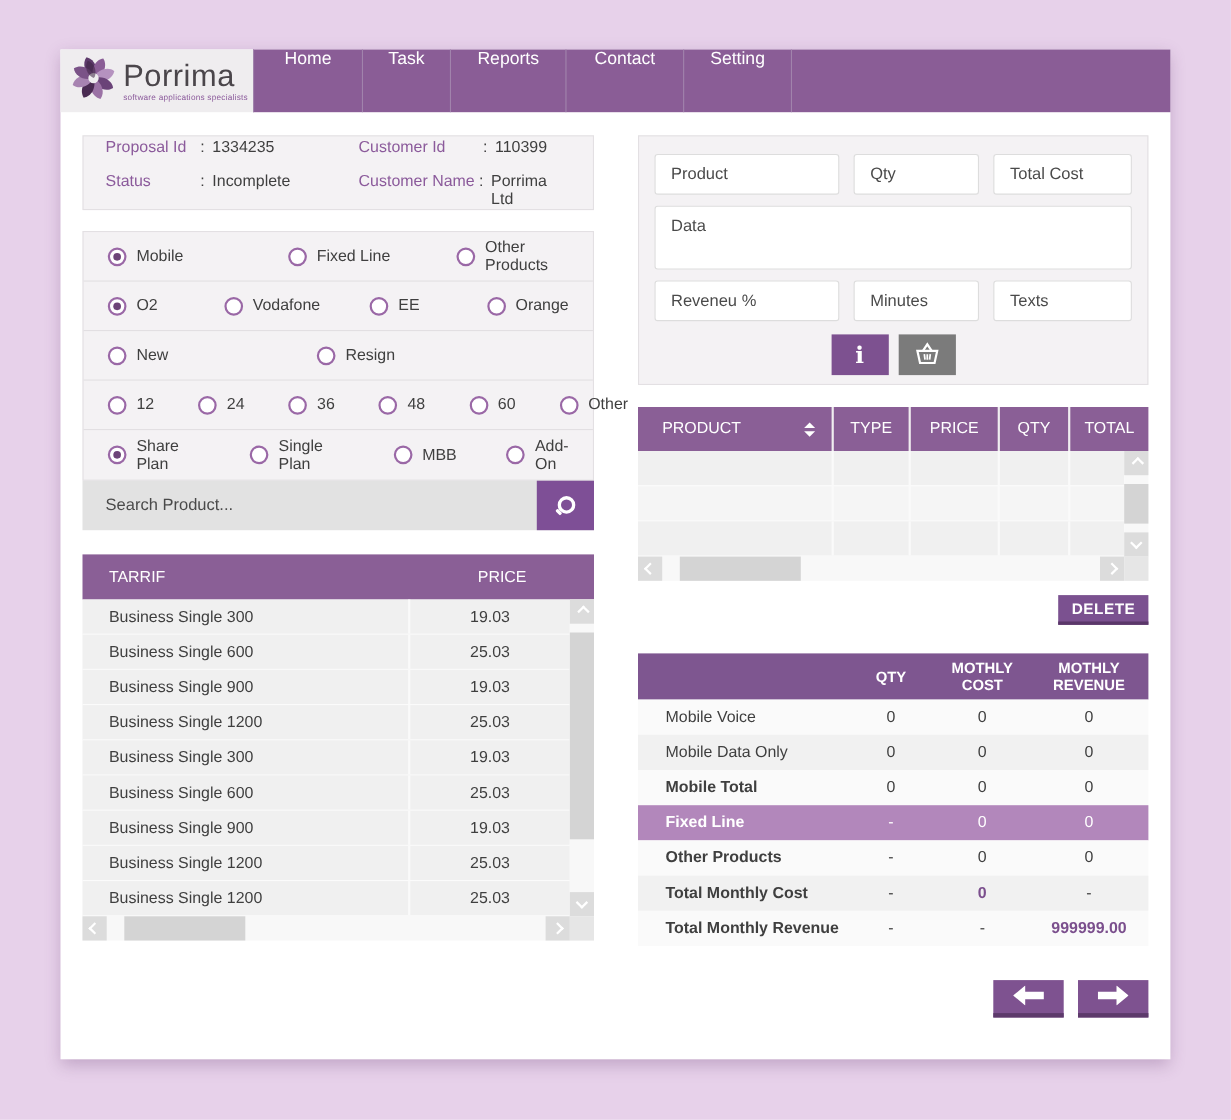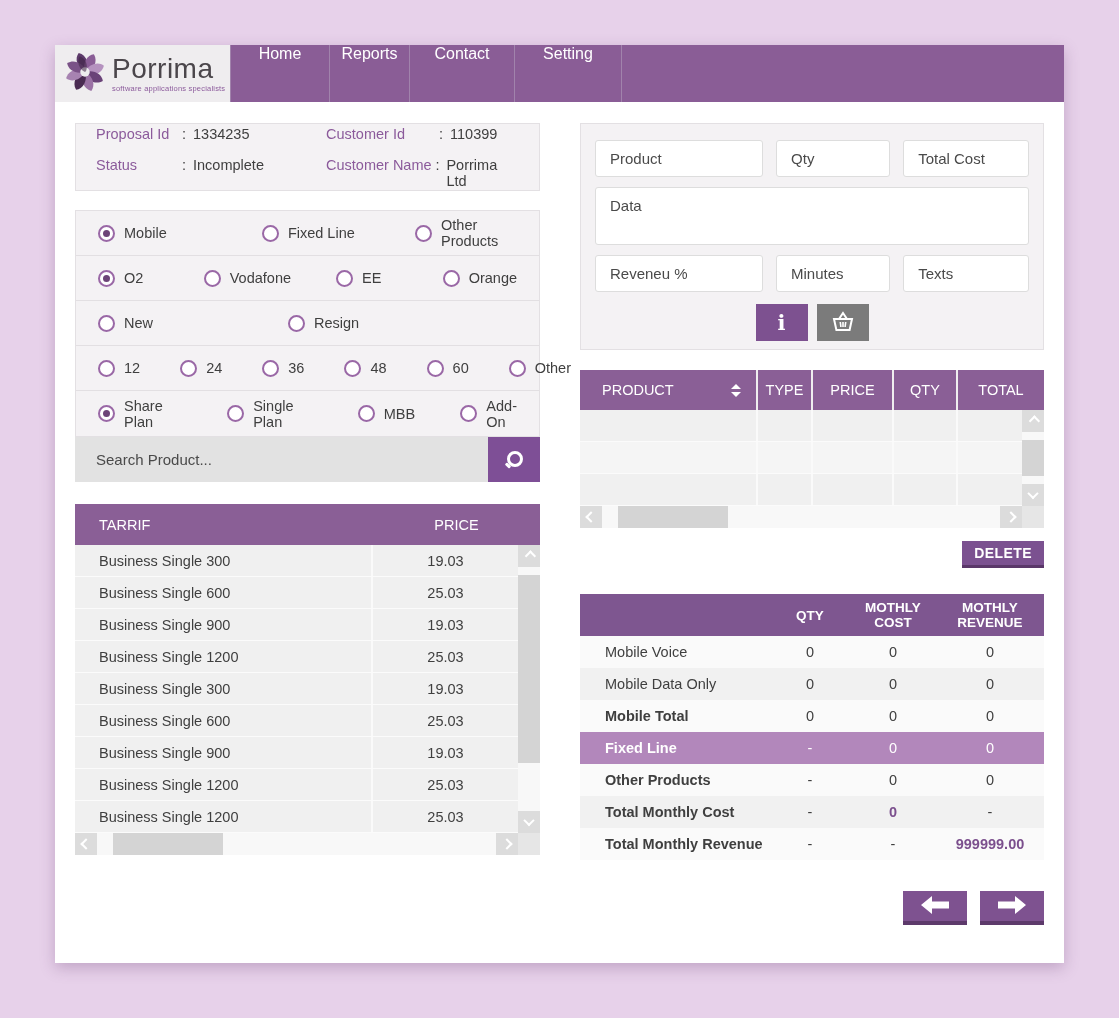--- a/index.html
+++ b/index.html
@@ -105,21 +105,21 @@
   .btn-row { display:flex; justify-content:center; gap:9px; margin-top:12px; }
   .sq-btn { width:52px; height:37px; border:none; display:flex; align-items:center; justify-content:center; cursor:pointer; }
   .info-btn { background:#7d5190; color:#fff; font-family:"DejaVu Serif",serif; font-weight:bold; font-size:21px; }
   .basket-btn { background:#7b7b7b; }
 
   
   .ptable { margin-top:20px; }
   .phead { height:40px; background:#8a5f96; color:#fff; display:flex; font-size:14.5px; }
   .phead .hc { display:flex; align-items:center; justify-content:center; border-right:2px solid #f0eef0; }
   .phead .hc:last-child { border-right:none; }
-  .pc1 { width:178px; } .pc2 { width:55px; } .pc3 { width:81px; } .pc4 { width:64px; } .pc5 { flex:1; }
+  .pc1 { width:178px; } .pc2 { width:70px; } .pc3 { width:81px; } .pc4 { width:64px; } .pc5 { flex:1; }
   .phead .pc1 { justify-content:space-between; padding:0 15px 0 22px; }
   .sort-ic { display:flex; flex-direction:column; gap:3px; cursor:pointer; }
   .sort-ic i { display:block; width:0; height:0; border-left:5px solid transparent; border-right:5px solid transparent; }
   .sort-ic .t { border-bottom:5px solid #fff; } .sort-ic .b { border-top:5px solid #fff; }
   .pbody { display:flex; }
   .prows { flex:1; }
   .prow { height:32px; display:flex; background:#f0f0f0; border-bottom:1px solid #fbfbfb; }
   .prow:nth-child(2) { background:#f5f5f5; }
   .prow span { border-right:2px solid #fafafa; display:block; height:100%; }
   .prow span:last-child { border-right:none; }
@@ -174,20 +174,23 @@
       <span class="brand-text">
         <span class="brand-name">Porrima</span>
         <span class="brand-tag">software applications specialists</span>
       </span>
     </div>
     <div class="nav">
       <div class="nav-item">
           <span>Home</span>
         </div>
       <div class="nav-item">
+          <span>Task</span>
+        </div>
+      <div class="nav-item">
           <span>Reports</span>
         </div>
       <div class="nav-item">
           <span>Contact</span>
         </div>
       <div class="nav-item">
           <span>Setting</span>
         </div>
       <div style="flex:1"></div>
     </div>

